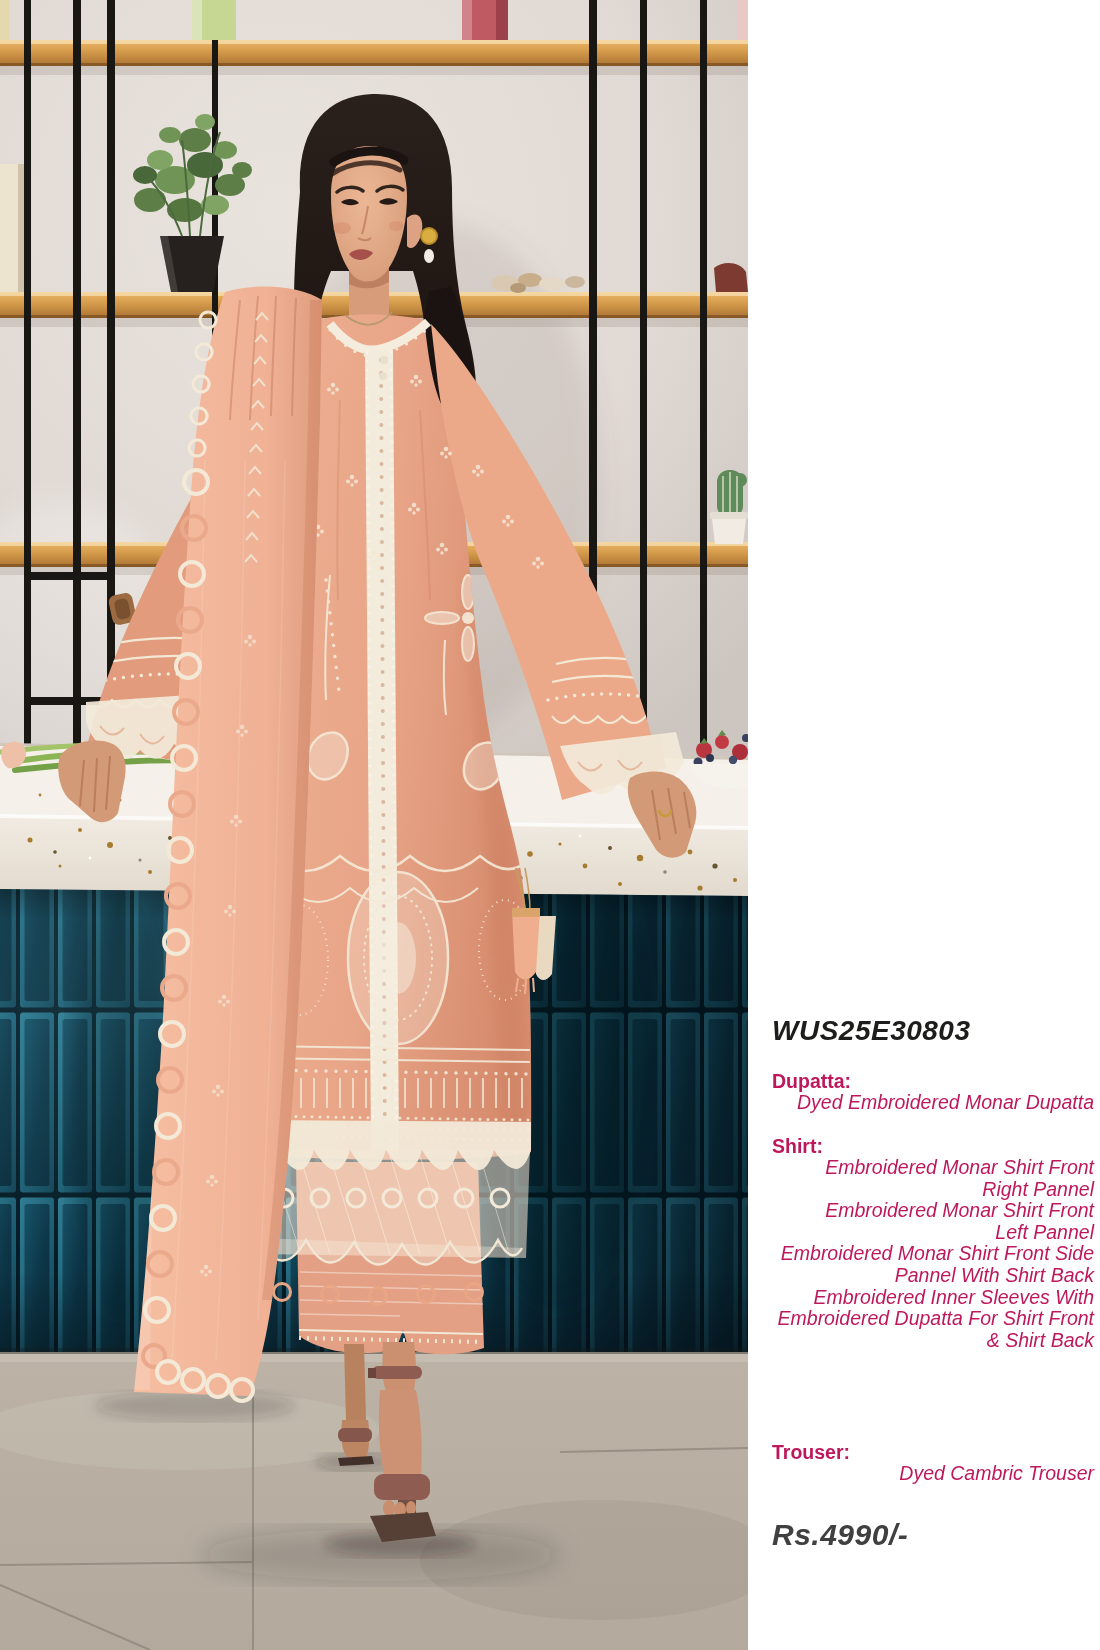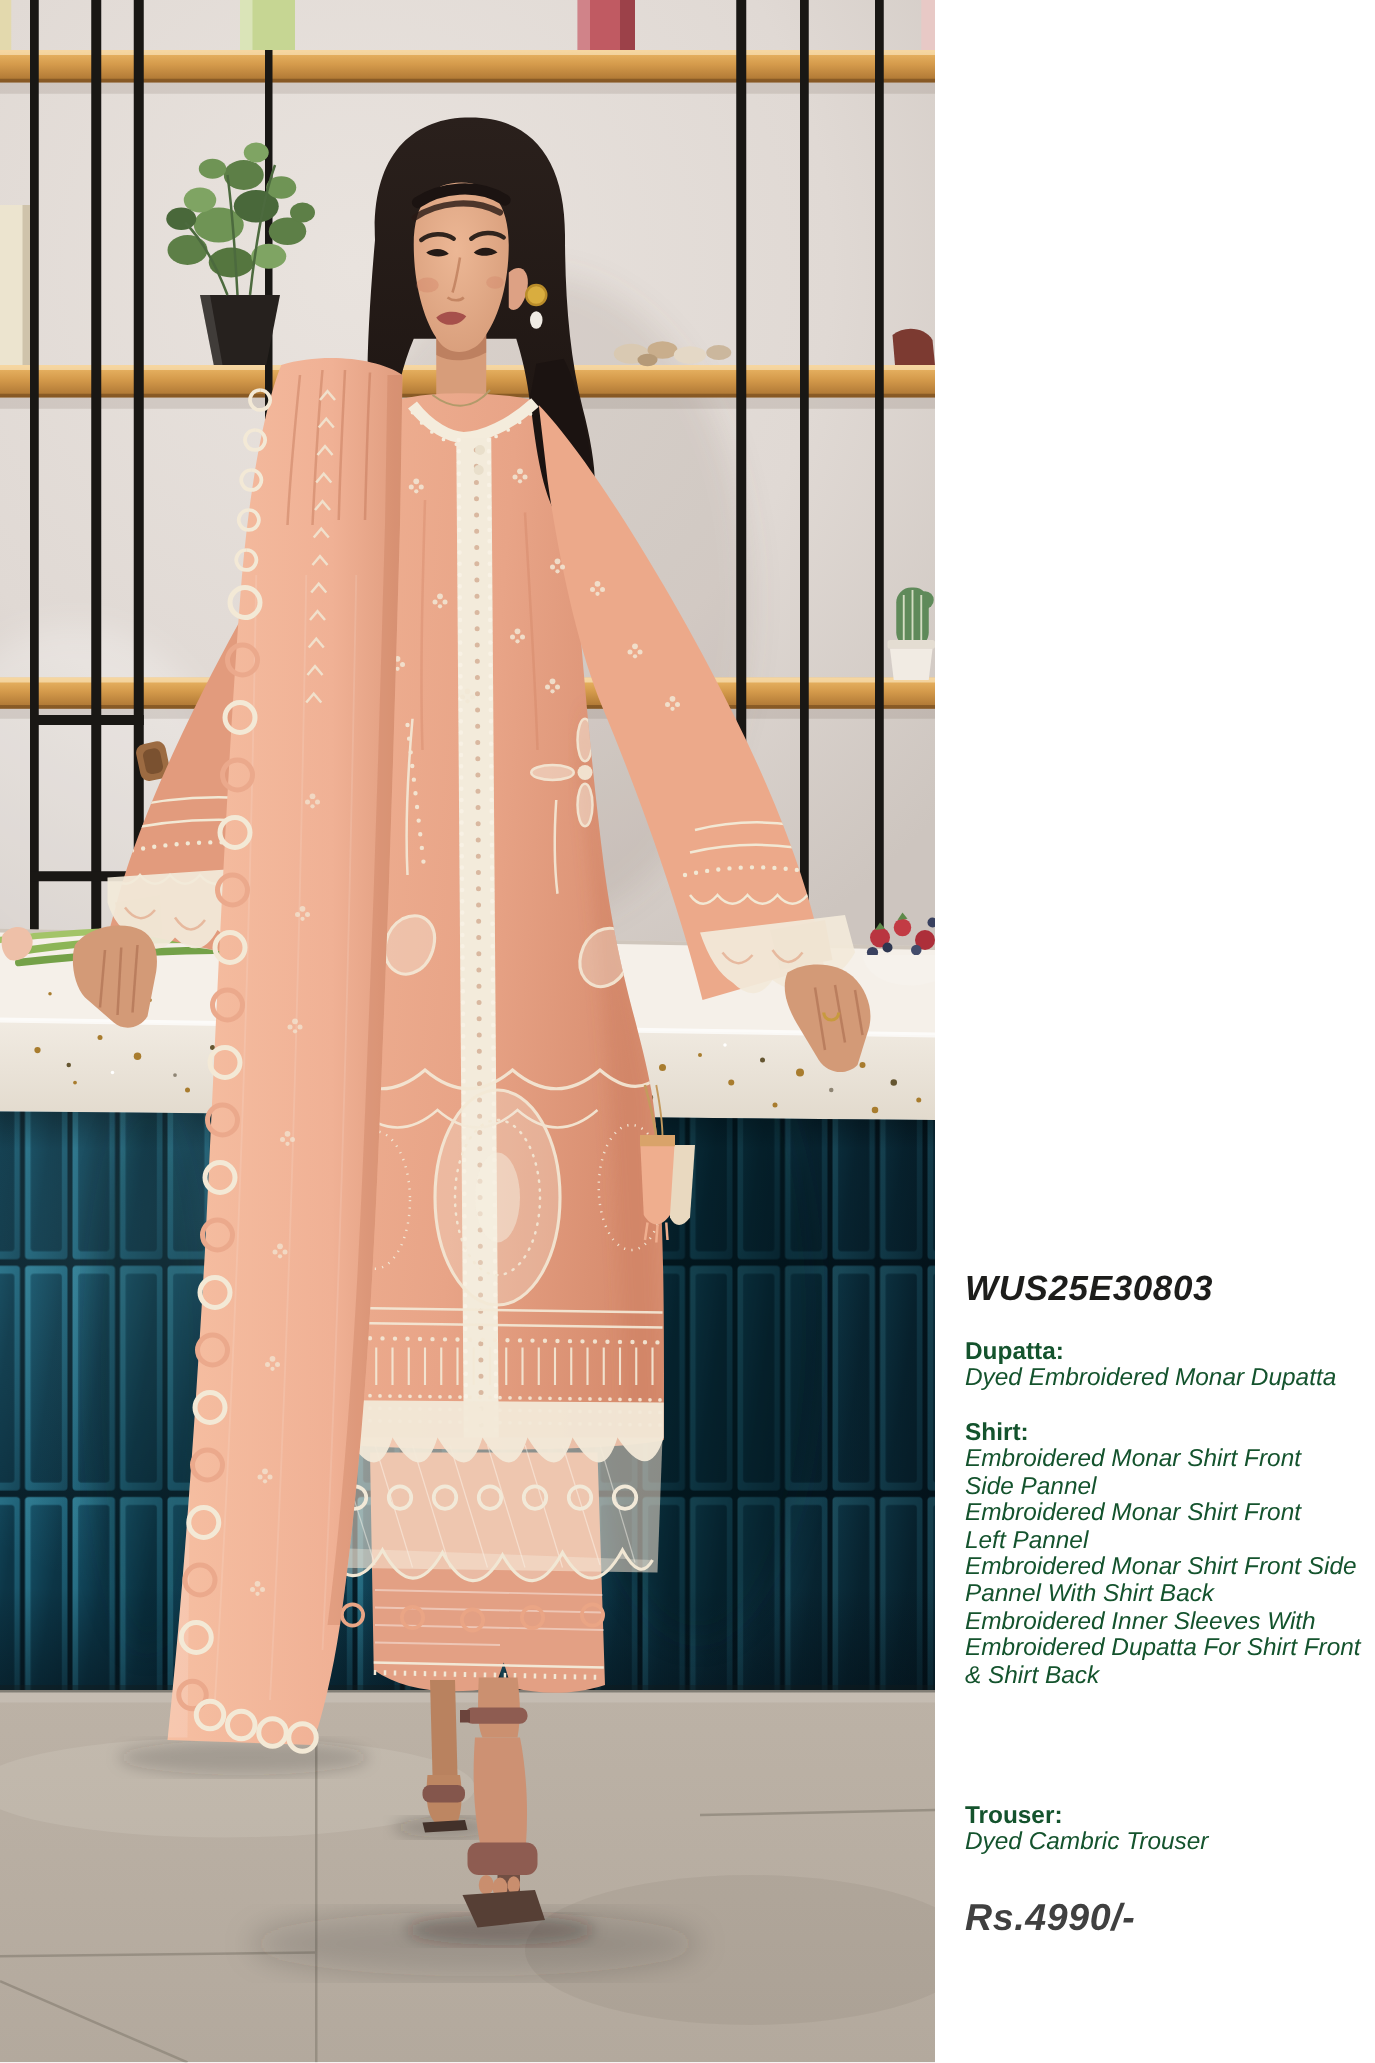--- a/index.html
+++ b/index.html
@@ -3,23 +3,23 @@
 <meta charset="utf-8">
 <style>
   html,body{margin:0;padding:0;background:#ffffff;}
   .page{position:relative;width:1100px;height:1650px;overflow:hidden;background:#ffffff;
         font-family:Liberation Sans, sans-serif;}
   .photo-pane{position:absolute;left:0;top:0;width:748px;height:1650px;overflow:hidden;}
   .photo-pane svg{display:block;width:748px;height:1650px;}
   .details-pane{position:absolute;left:748px;top:0;width:352px;height:1650px;background:#ffffff;}
   .sku{position:absolute;left:24px;top:996px;font-size:28px;font-weight:700;font-style:italic;
        color:#1d1d1b;letter-spacing:.5px;white-space:nowrap;}
-  .spec{position:absolute;left:24px;width:322px;color:#14532d;}
+  .spec{position:absolute;left:24px;width:322px;color:#be185d;}
   .spec-label{font-weight:700;font-size:19.5px;line-height:22px;}
-  .spec-line{margin:0;font-style:italic;font-size:19.5px;line-height:21.6px;}
+  .spec-line{margin:0;font-style:italic;font-size:19.5px;line-height:21.6px;text-align:right;}
   .price{position:absolute;left:24px;top:1518px;font-size:30px;font-weight:700;font-style:italic;
          color:#404040;letter-spacing:.5px;}
 </style>
 </head>
 <body>
 
 <div class="page">
 
   <div class="photo-pane">
   <svg viewBox="0 0 748 1650" xmlns="http://www.w3.org/2000/svg">
@@ -679,21 +679,21 @@
     <h1 class="sku">WUS25E30803</h1>
 
     <div class="spec" style="top:1070px">
       <div class="spec-label">Dupatta:</div>
       <p class="spec-line">Dyed Embroidered Monar Dupatta</p>
     </div>
 
     <div class="spec" style="top:1135px">
       <div class="spec-label">Shirt:</div>
       <p class="spec-line">Embroidered Monar Shirt Front</p>
-      <p class="spec-line">Side Pannel</p>
+      <p class="spec-line">Right Pannel</p>
       <p class="spec-line">Embroidered Monar Shirt Front</p>
       <p class="spec-line">Left Pannel</p>
       <p class="spec-line">Embroidered Monar Shirt Front Side</p>
       <p class="spec-line">Pannel With Shirt Back</p>
       <p class="spec-line">Embroidered Inner Sleeves With</p>
       <p class="spec-line">Embroidered Dupatta For Shirt Front</p>
       <p class="spec-line">&amp; Shirt Back</p>
     </div>
 
 

